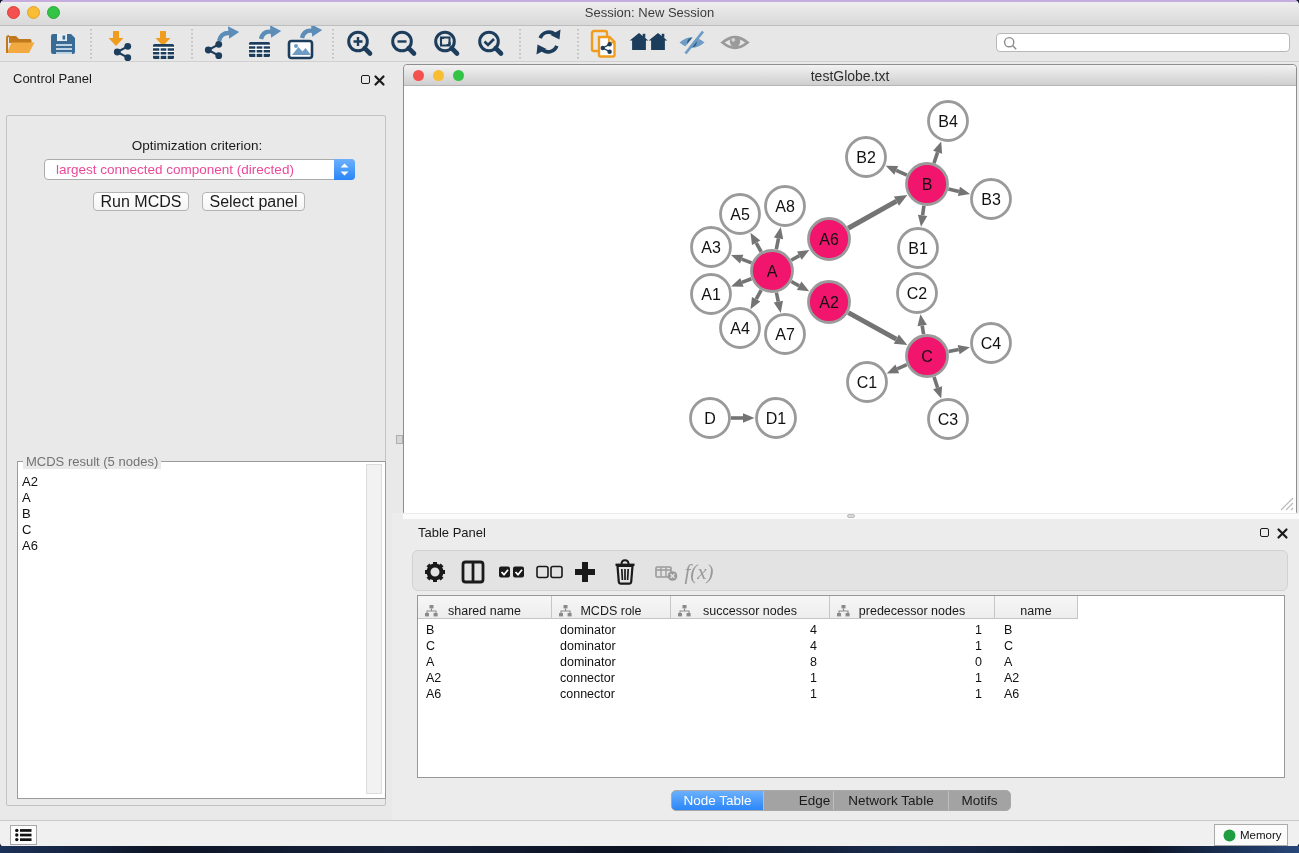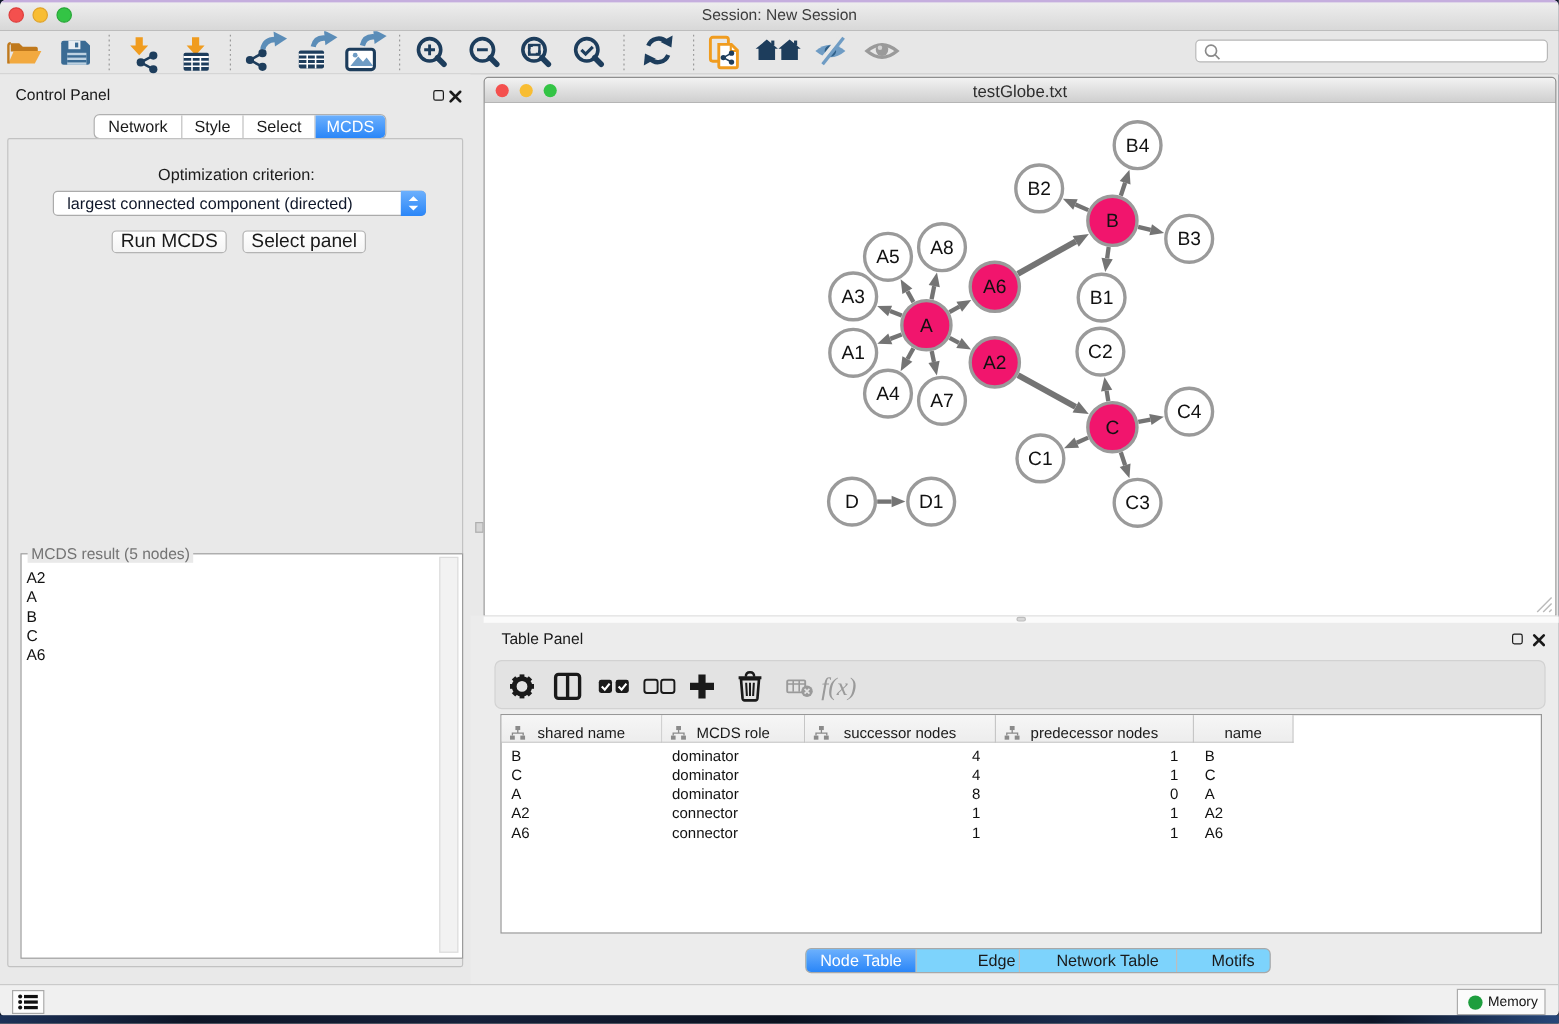--- a/index.html
+++ b/index.html
@@ -25,21 +25,21 @@
 #cpanel-title { position:absolute; left:13px; top:9px; font-size:13px; color:#1a1a1a; }
 .winbtn-sq { position:absolute; width:9px; height:9px; border:1.4px solid #1a1a1a; border-radius:2px; }
 #cptabs { position:absolute; left:78px; top:33px; width:244px; height:21px; background:#fff;
   border:1px solid #b0b0b0; border-radius:5px; display:flex; font-size:13.5px; color:#1a1a1a; overflow:hidden; }
 #cptabs .t { flex:0 0 auto; text-align:center; line-height:19px; border-right:1px solid #c0c0c0; }
 #cptabs .t:last-child { border-right:none; }
 #cpbody { position:absolute; left:6px; top:53px; width:380px; height:691px; background:#e9e9e9;
   border:1px solid #c2c2c2; border-radius:2px; }
 #optlabel { position:absolute; left:0; top:22px; width:380px; text-align:center; font-size:13.5px; color:#1a1a1a; }
 #dropdown { position:absolute; left:37px; top:43px; width:311px; height:21px; background:#fff;
-  border:1px solid #ababab; border-radius:4px; font-size:13.5px; color:#0f172a; line-height:19px; padding-left:11px; }
+  border:1px solid #ababab; border-radius:4px; font-size:13.5px; color:#ec4899; line-height:19px; padding-left:11px; }
 #ddbtn { position:absolute; right:-1px; top:-1px; width:21px; height:21px; border-radius:0 4px 4px 0;
   background:linear-gradient(#6cb0fd,#2a86f8); }
 .btn { position:absolute; height:19px; background:linear-gradient(#ffffff,#f4f4f4); border:1px solid #b4b4b4;
   border-radius:4px; font-size:16px; color:#1a1a1a; text-align:center; line-height:17px; }
 #fieldset { position:absolute; left:10px; top:345px; width:369px; height:338px; border:1px solid #9b9b9b;
   background:#fff; }
 #fslegend { position:absolute; left:5px; top:-8px; background:#e9e9e9; padding:0 3px; font-size:13px; color:#737373; }
 #fslist { position:absolute; left:4px; top:12px; font-size:13px; color:#111; line-height:16px; }
 #fsscroll { position:absolute; right:3px; top:2px; width:16px; height:330px; background:#f2f2f2; border:1px solid #dcdcdc; }
 
@@ -57,22 +57,22 @@
 #tpanel { position:absolute; left:392px; top:513px; width:907px; height:307px; background:#ececec; }
 #tpanel-title { position:absolute; left:26px; top:12px; font-size:13px; color:#1a1a1a; }
 #ttoolbar { position:absolute; left:20px; top:37px; width:876px; height:41px; background:#e3e3e3;
   border:1px solid #d2d2d2; border-radius:6px; }
 #ttable { position:absolute; left:25px; top:82px; width:868px; height:183px; background:#fff; border:1px solid #979797; }
 #thead { position:absolute; left:0px; top:0px; height:23px; display:flex; font-size:12.5px; color:#1a1a1a; }
 #thead .hc { background:linear-gradient(#f6f6f6,#ededed); border-right:1px solid #c6c6c6; border-bottom:1px solid #c6c6c6;
   text-align:center; line-height:19px; padding-top:6px; position:relative; }
 .trow { position:absolute; left:0; width:100%; height:16px; font-size:12.5px; color:#111; }
 .trow span { position:absolute; }
-#ttabs { position:absolute; left:279px; top:277px; height:21px; background:#7dd3fc; border:1px solid #a8a8a8;
-  border-radius:5px; display:flex; font-size:13.5px; color:#1a1a1a; overflow:hidden;gap:16px; }
+#ttabs { position:absolute; left:279px; top:277px; height:21px; background:#a3a3a3; border:1px solid #a8a8a8;
+  border-radius:5px; display:flex; font-size:13.5px; color:#1a1a1a; overflow:hidden; }
 #ttabs .t { text-align:center; line-height:19px; border-right:1px solid #bdbdbd; }
 #ttabs .t:last-child { border-right:none; }
 .bluetab { background:linear-gradient(#6cb0fd,#2a86f8); color:#fff; }
 
 #statusbar { position:absolute; left:0; top:820px; width:1299px; height:27px; background:#f0f0f0; border-top:1px solid #cacaca; }
 #listbtn { position:absolute; left:10px; top:4px; width:27px; height:20px; background:#fdfdfd; border:1px solid #a8a8a8; }
 #membtn { position:absolute; right:11px; top:3px; width:74px; height:22px; background:#fbfbfb; border:1px solid #ababab;
   font-size:11.5px; color:#111; }
 </style>
 </head>
@@ -179,26 +179,20 @@
           <line x1="9.6" y1="9.6" x2="13.2" y2="13.2" stroke="#8a8a8a" stroke-width="1.4"></line>
         </svg>
       </div>
   </div>
   <div id="cpanel">
     <div id="cpanel-title">Control Panel</div>
     <div class="winbtn-sq" style="left:361px; top:13px;"></div>
     <svg class="abs" style="left:373px;top:12px" width="13" height="13" viewBox="0 0 13 13">
         <path d="M2.5 2.5 L10.5 10.5 M10.5 2.5 L2.5 10.5" stroke="#1a1a1a" stroke-width="2.2" stroke-linecap="round"></path>
       </svg>
-    <div id="cptabs">
-      <div class="t" style="width:73px;">Network</div>
-      <div class="t" style="width:51px;">Style</div>
-      <div class="t" style="width:60px;">Select</div>
-      <div class="t bluetab" style="width:58px;">MCDS</div>
-    </div>
     <div id="cpbody">
       <div id="optlabel">Optimization criterion:</div>
       <div id="dropdown">largest connected component (directed)
         <div id="ddbtn"><svg width="21" height="21" viewBox="0 0 21 21">
               <path d="M6.5 8.5 L10.5 4.5 L14.5 8.5 Z M6.5 12.5 L10.5 16.5 L14.5 12.5 Z" fill="#fff"></path>
             </svg></div>
       </div>
       <div class="btn" style="left:86px; top:76px; width:96px;">Run MCDS</div>
       <div class="btn" style="left:195px; top:76px; width:103px;">Select panel</div>
       <div id="fieldset">

